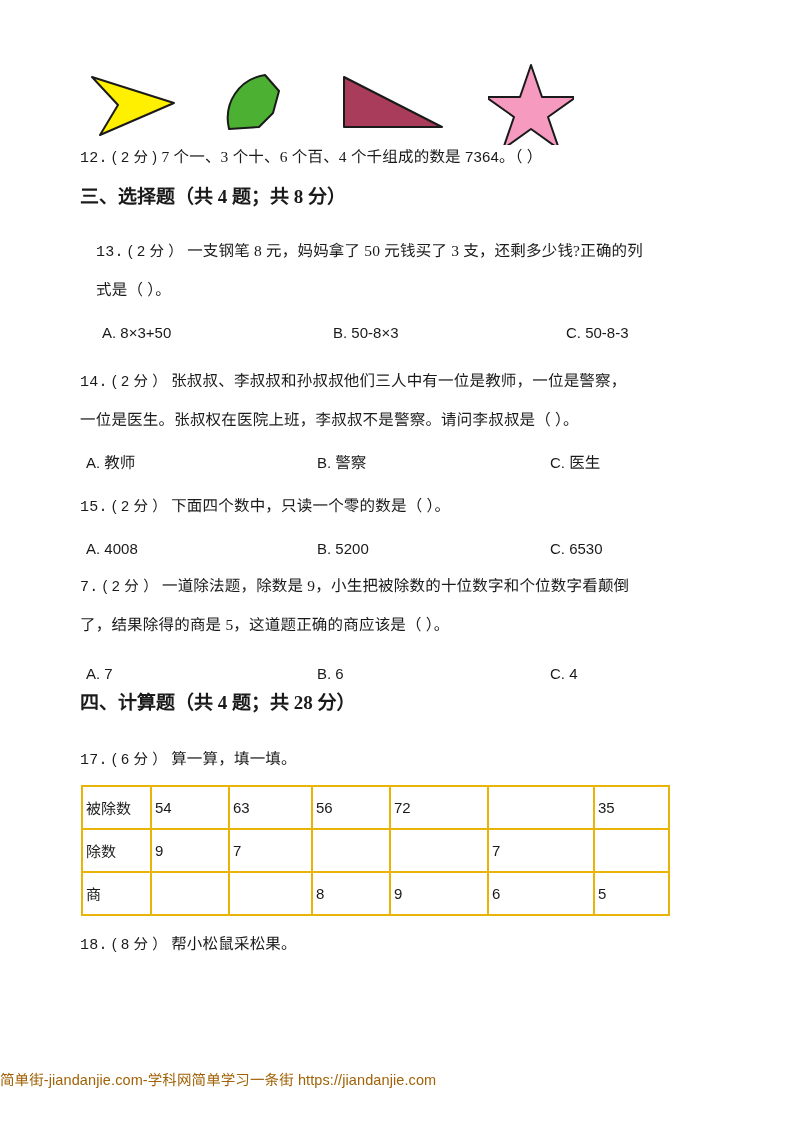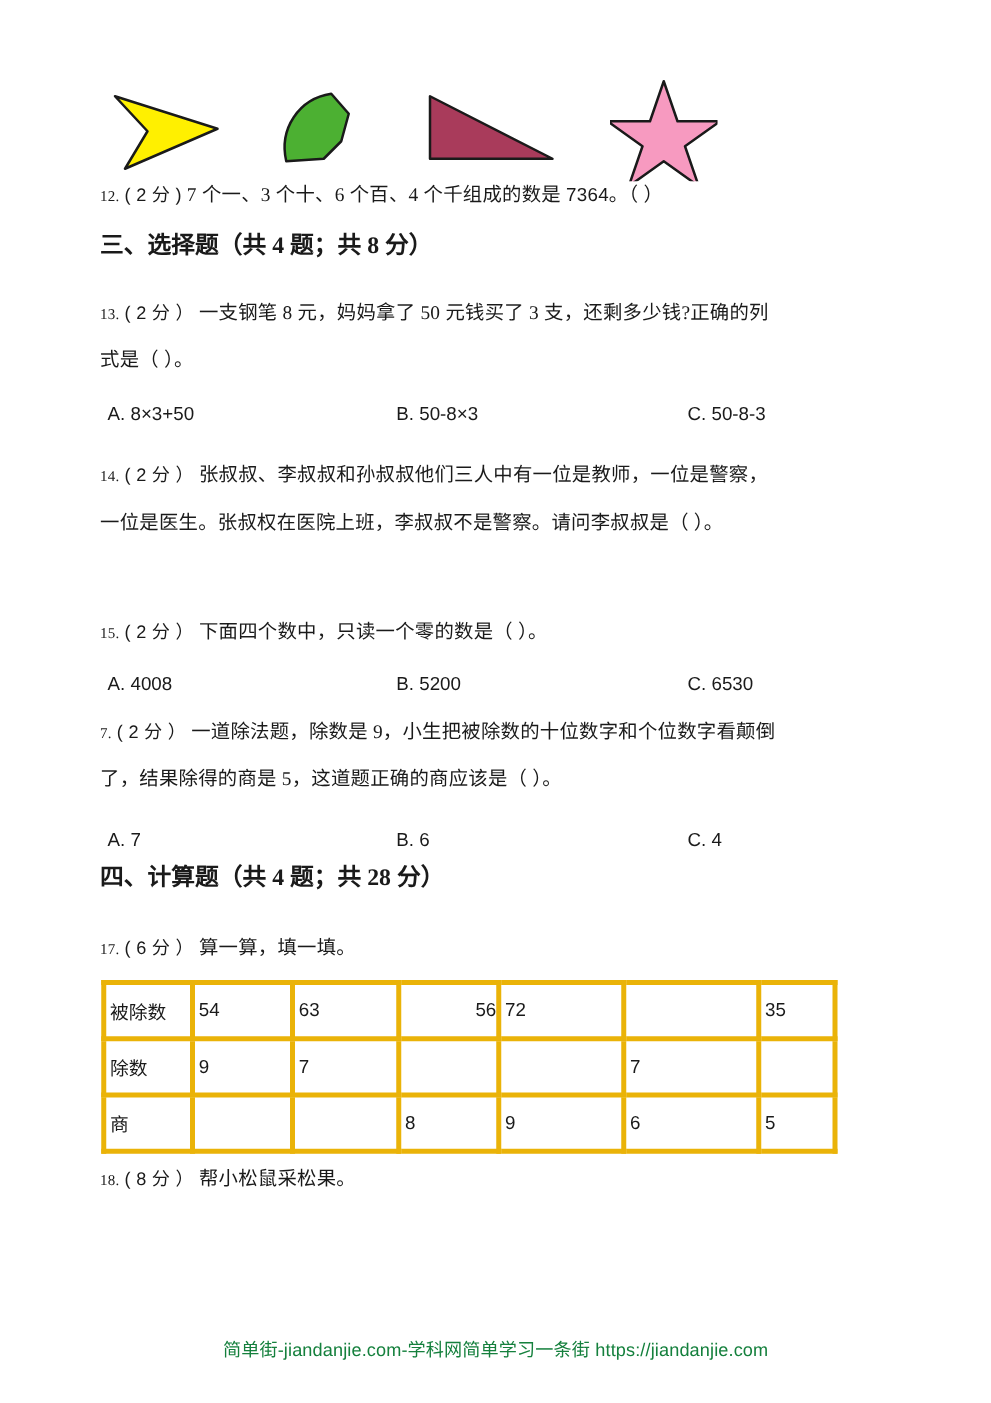--- a/index.html
+++ b/index.html
@@ -44,22 +44,22 @@
   .shape-slot svg { display: block; }
 
   
   .qline {
     font-size: 15.5px;
     line-height: 37px;
     letter-spacing: 0.2px;
     white-space: nowrap;
   }
   .qnum {
-    font-family: Liberation Serif, serif;
-    font-size: 12px;
+    font-family: Liberation Mono, monospace;
+    font-size: 15px;
     margin-top: 31px;
   }
   .pts {
     font-family: "Liberation Sans", "DejaVu Sans", sans-serif;
     font-size: 14.5px;
   }
   .ascii {
     font-family: "Liberation Sans", "DejaVu Sans", sans-serif;
     font-size: 15px;
   }
@@ -95,41 +95,40 @@
   .opt-c { left: 470px; }
 
   
   table.calc-table {
     border-collapse: collapse;
     width: 589px;
     margin-left: 1px;
     table-layout: fixed;
   }
   table.calc-table td {
-    border: 4px solid #eab308;
+    border: 2px solid #eab308;
     height: 41px;
     padding: 0 0 0 3px;
     vertical-align: middle;
     font-family: "Liberation Sans", "DejaVu Sans", sans-serif;
     font-size: 15px;
   }
   td.rowhead {
     font-family: "Liberation Serif", "DejaVu Serif", serif;
     font-size: 15.5px;
     padding-left: 4px;
   }
 
   
   .footer {
     position: absolute;
     left: 0;
     top: 1068px;
     width: 793px;
-    text-align: center;
-    color: #15803d;
+    color: #a16207;
     font-size: 14.5px;
     font-family: "Liberation Sans", "DejaVu Sans", sans-serif;
     letter-spacing: 0.1px;
   }
 </style>
 </head>
 <body>
 
 <div class="page">
 
@@ -168,21 +167,21 @@
         <span class="qnum">12.</span>
         <span class="pts">( 2 分 )</span>
         <span class="q-body">7 个一、3 个十、6 个百、4 个千组成的数是 </span><span class="ascii">7364</span><span class="q-body">。（    ）</span>
       </div>
     </div>
 
     <div style="position:absolute; left:0; top:180px; width:620px;">
       <div class="section-head">三、选择题（共 4 题；共 8 分）</div>
     </div>
 
-    <div style="position:absolute; left:0; top:232px; width:620px;">
+    <div style="position:absolute; left:16px; top:232px; width:620px;">
       <div class="qline">
         <span class="qnum">13.</span>
         <span class="pts">( 2 分 ）</span>
         <span class="q-body">一支钢笔 8 元，妈妈拿了 50 元钱买了 3 支，还剩多少钱?正确的列</span>
       </div>
       <div class="qline">
         <span class="q-body">式是（    ）。</span>
       </div>
       <div class="options" style="margin-top:8px;">
         <span class="opt opt-a">
@@ -201,20 +200,34 @@
     </div>
 
     <div style="position:absolute; left:0; top:362px; width:620px;">
       <div class="qline">
         <span class="qnum">14.</span>
         <span class="pts">( 2 分 ）</span>
         <span class="q-body">张叔叔、李叔叔和孙叔叔他们三人中有一位是教师，一位是警察，</span>
       </div>
       <div class="qline">
         <span class="q-body">一位是医生。张叔权在医院上班，李叔叔不是警察。请问李叔叔是（    ）。</span>
+      </div>
+      <div class="options" style="margin-top:8px;">
+        <span class="opt opt-a">
+          <span>A.</span>
+          <span class="optcn">教师</span>
+        </span>
+        <span class="opt opt-b">
+          <span>B.</span>
+          <span class="optcn">警察</span>
+        </span>
+        <span class="opt opt-c">
+          <span>C.</span>
+          <span class="optcn">医生</span>
+        </span>
       </div>
     </div>
 
     <div style="position:absolute; left:0; top:487px; width:620px;">
       <div class="qline">
         <span class="qnum">15.</span>
         <span class="pts">( 2 分 ）</span>
         <span class="q-body">下面四个数中，只读一个零的数是（    ）。</span>
       </div>
       <div class="options" style="margin-top:6px;">
@@ -268,21 +281,21 @@
         <span class="pts">( 6 分 ）</span>
         <span class="q-body">算一算，填一填。</span>
       </div>
 
       <table class="calc-table" style="margin-top:6px;">
         <tbody>
           <tr>
             <td class="rowhead" style="width:64px;">被除数</td>
             <td style="width:73px;">54</td>
             <td style="width:78px;">63</td>
-            <td style="width:73px;text-align:right;">56</td>
+            <td style="width:73px;">56</td>
             <td style="width:93px;">72</td>
             <td style="width:101px;"></td>
             <td>35</td>
           </tr>
           <tr>
             <td class="rowhead">除数</td>
             <td>9</td>
             <td>7</td>
             <td></td>
             <td></td>

